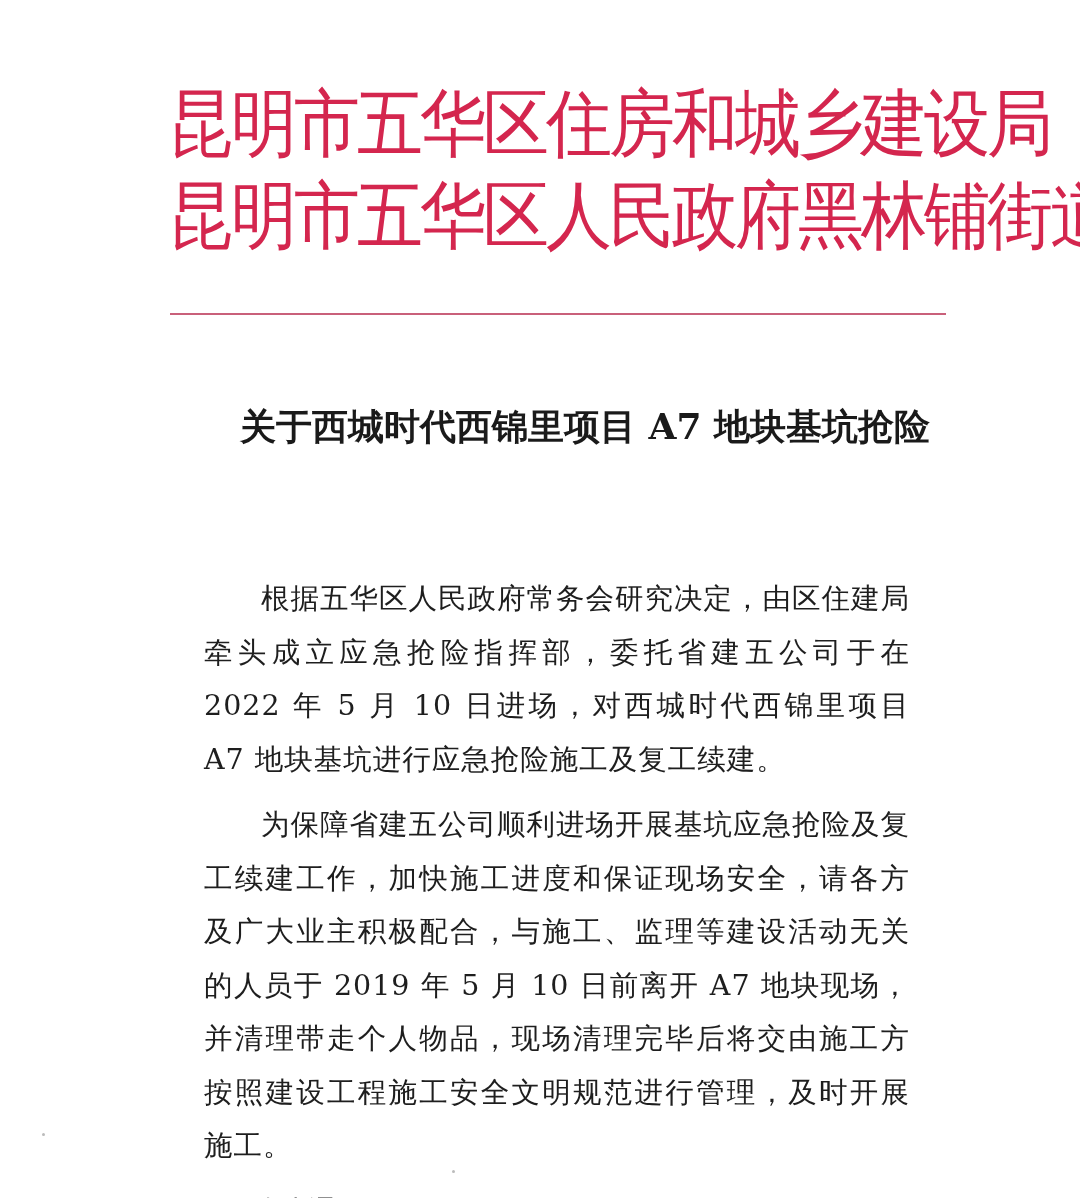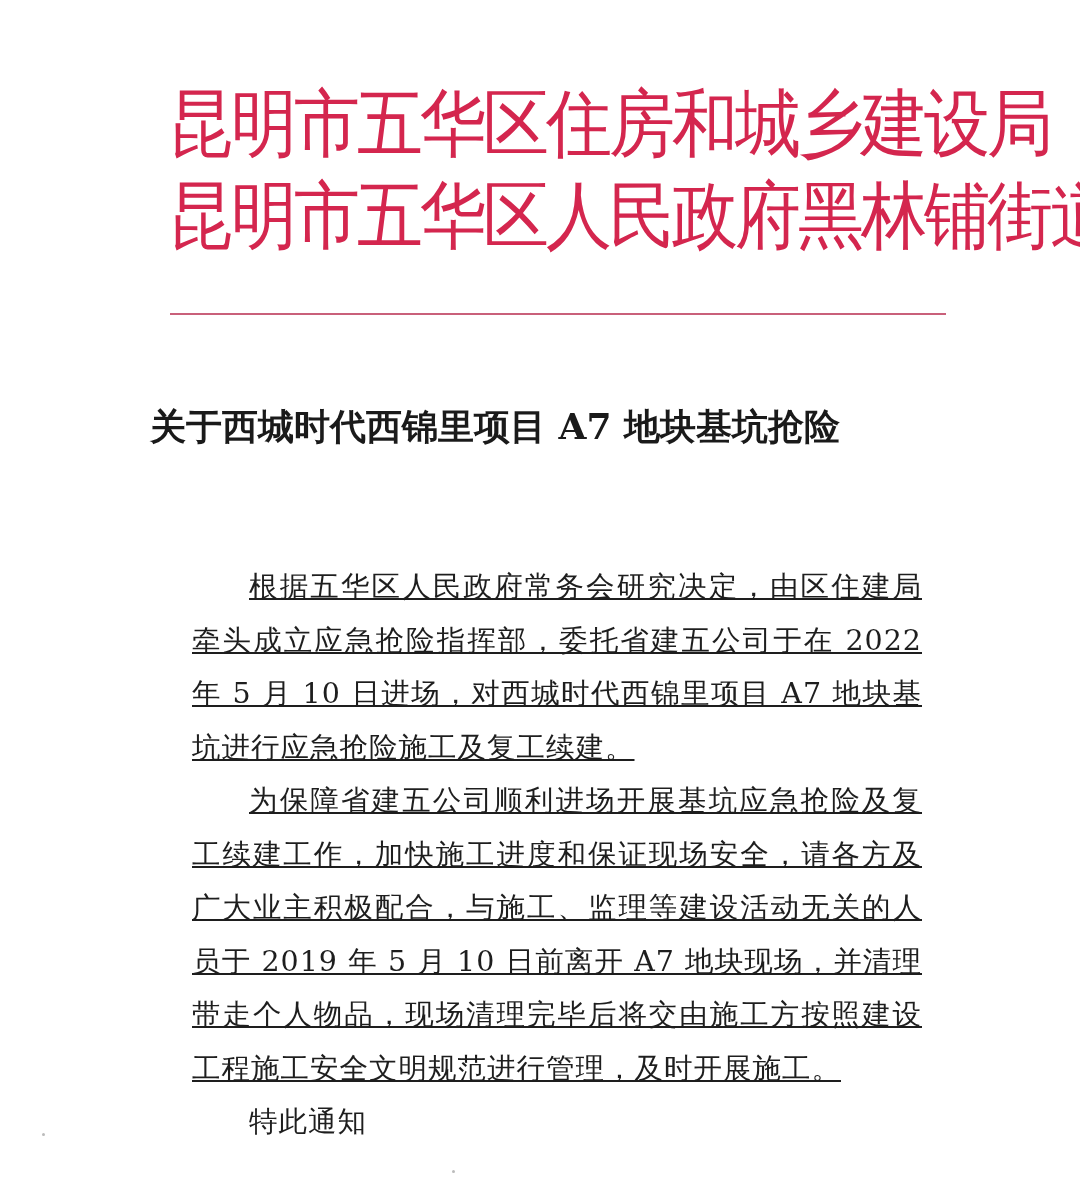--- a/index.html
+++ b/index.html
@@ -37,41 +37,40 @@
       top: 313px;
       width: 776px;
       height: 2px;
       background: #c9607a;
     }
     .title {
       position: absolute;
       left: 150px;
       top: 400px;
       width: 780px;
-      text-align: left;
+      text-align: right;
       font-size: 36px;
       font-weight: bold;
       line-height: 52px;
       color: #1a1a1a;
     }
     .body-text {
       position: absolute;
       left: 192px;
       top: 560px;
       width: 730px;
       font-size: 28.5px;
       line-height: 53.5px;
       color: #1e1e1e;
       letter-spacing: 1px;
     }
     .para {
-      margin: 0;
+      margin: 12px;
       text-indent: 2em;
       text-align: justify;
-      text-decoration: underline;
     }
     .closing {
       margin: 0;
       text-indent: 2em;
     }
     .speck {
       position: absolute;
       width: 3px;
       height: 3px;
       background: #bbbbbb;

